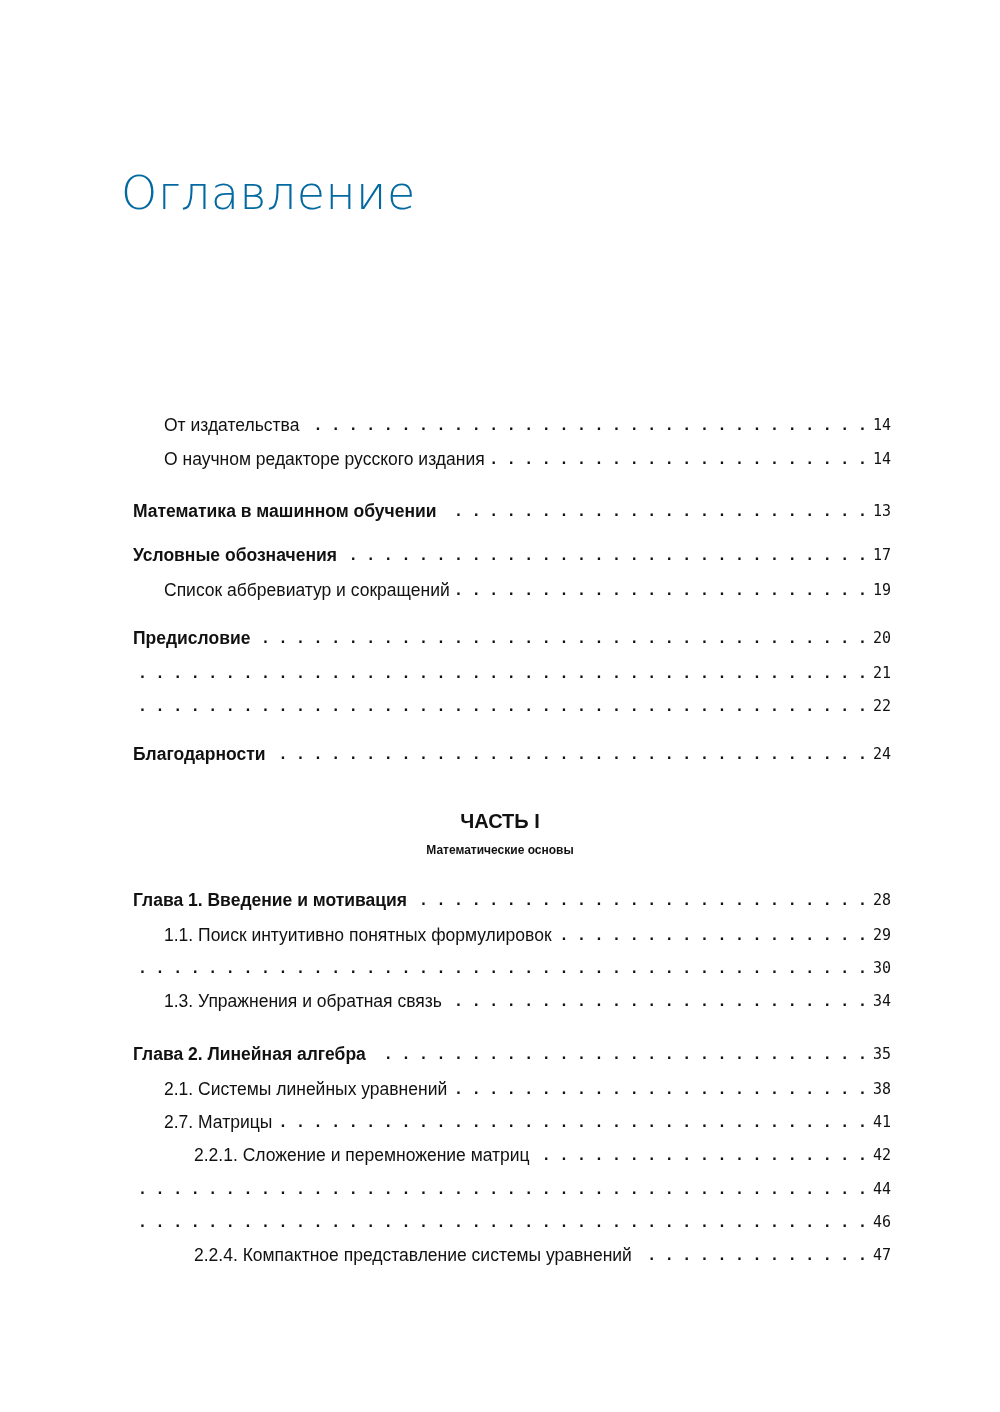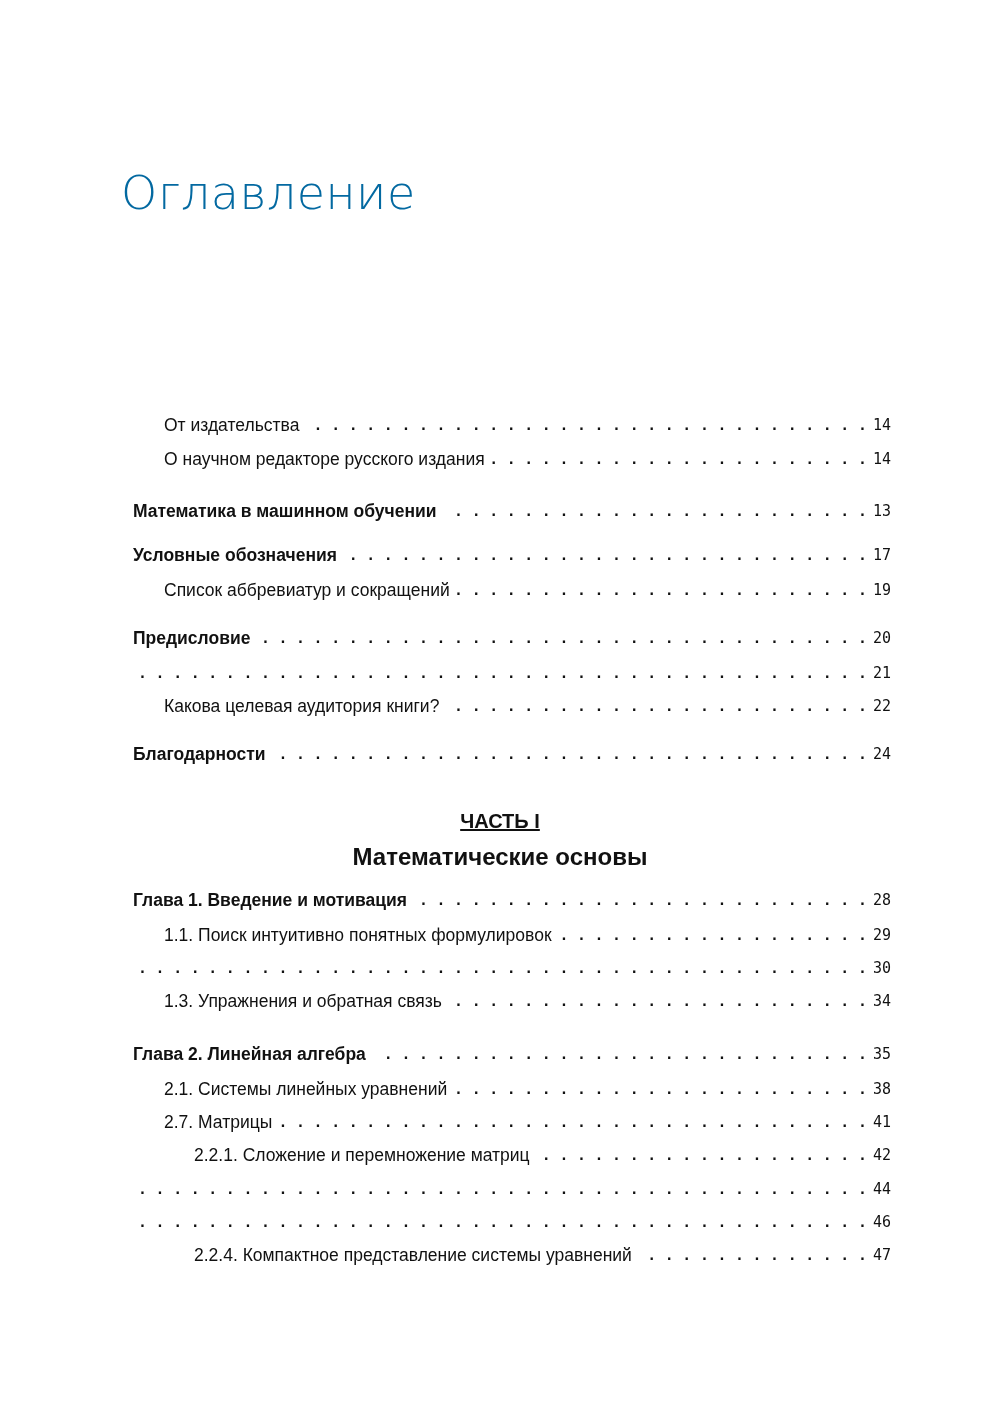--- a/index.html
+++ b/index.html
@@ -29,22 +29,22 @@
     letter-spacing: 0.35px; white-space: nowrap; direction: rtl;
   }
   .row .page { flex: 0 0 auto; padding-left: 6px; font-family: "DejaVu Sans Mono", monospace; font-size: 15px; }
   .lvl0 .label { font-weight: 600; }
   .lvl0 { font-weight: normal; }
   .lvl1 .label { padding-left: 31px; }
   .lvl2 .label { padding-left: 61px; }
   .part {
     position: absolute; left: 121px; width: 758px; text-align: center; font-weight: bold;
   }
-  .part-num { top: 810px; font-size: 20px; text-decoration: underline; }
-  .part-title { top: 843px; font-size: 24px; }
+  .part-num { top: 810px; font-size: 20px; }
+  .part-title { top: 843px; font-size: 12px; }
 </style>
 </head>
 <body>
 
 <div class="page-title">Оглавление</div>
 
 <div class="part part-num">ЧАСТЬ I</div>
 <div class="part part-title">Математические основы</div>
 
 <div class="toc" id="toc">
@@ -77,21 +77,20 @@
   <div class="row lvl0" style="top:625px">
       <span class="label">Предисловие</span>
       <span class="leader"></span>
       <span class="page">20</span>
     </div>
   <div class="row lvl1" style="top:660px">
       <span class="leader"></span>
       <span class="page">21</span>
     </div>
   <div class="row lvl1" style="top:693px">
-      <span class="label">Какова целевая аудитория книги?</span>
       <span class="leader"></span>
       <span class="page">22</span>
     </div>
   <div class="row lvl0" style="top:741px">
       <span class="label">Благодарности</span>
       <span class="leader"></span>
       <span class="page">24</span>
     </div>
   <div class="row lvl0" style="top:887px">
       <span class="label">Глава 1. Введение и мотивация</span>

